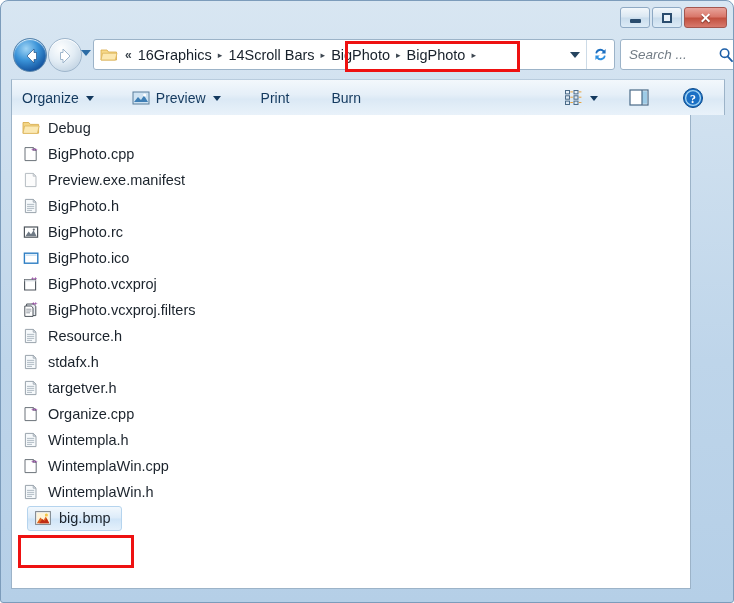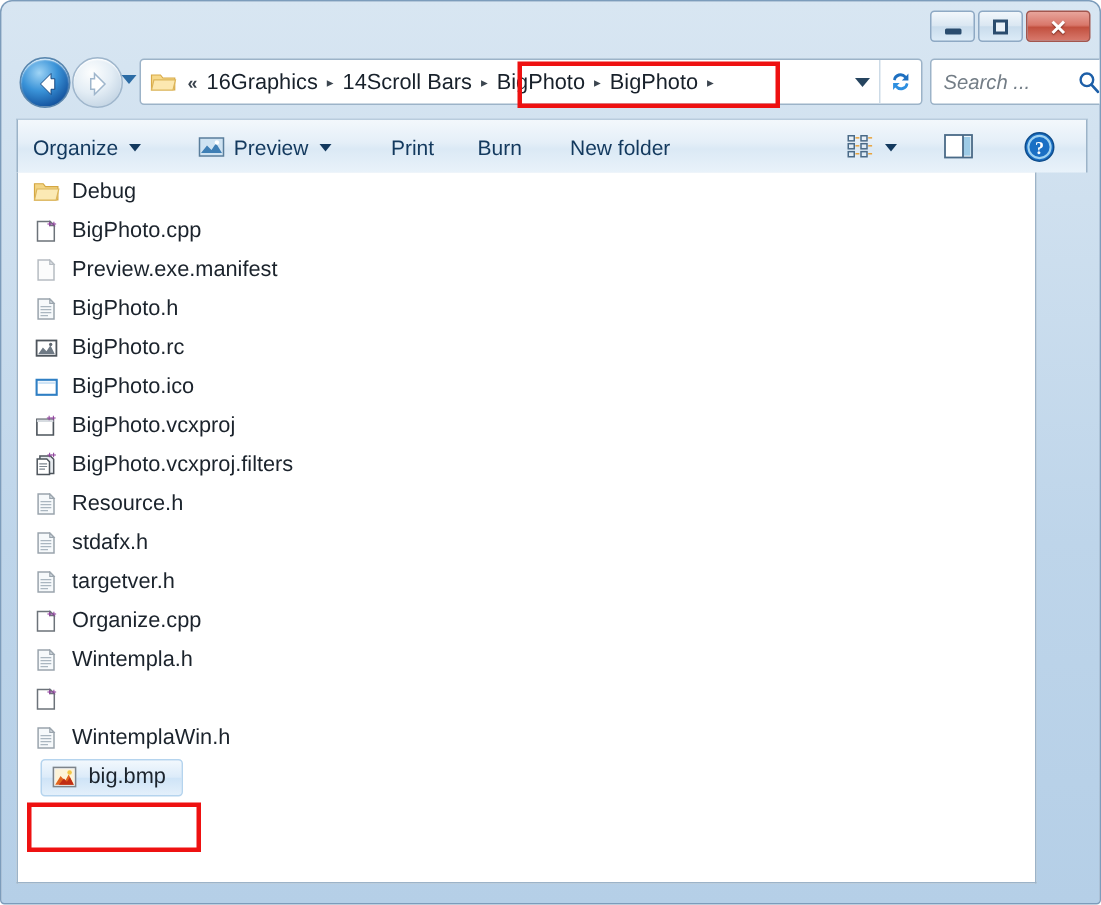--- a/index.html
+++ b/index.html
@@ -239,27 +239,24 @@
         <circle cx="12.6" cy="5" r="1.5" fill="#ffffff"></circle>
       </svg>
       <span>Preview</span>
       <i class="tbcaret"></i>
     </div>
 
     <div class="tbitem" style="margin-left:24px">
       <span>Print</span>
     </div>
 
-    <div class="tbitem" style="margin-left:13px">
+    <div class="tbitem" style="margin-left:26px">
       <span>Burn</span>
     </div>
 
-    <div class="tbitem" style="margin-left:16px">
-      <span>New folder</span>
-    </div>
 
     <div class="tb-spacer"></div>
 
     <div class="tbitem">
       <svg width="19" height="17" viewBox="0 0 19 17">
         <g fill="none" stroke="#4a6a87" stroke-width="1">
           <rect x="1.5" y="1.5" width="4" height="3.4"></rect>
           <rect x="1.5" y="6.8" width="4" height="3.4"></rect>
           <rect x="1.5" y="12.1" width="4" height="3.4"></rect>
           <rect x="10" y="1.5" width="4" height="3.4"></rect>
@@ -456,20 +453,21 @@
 
     <div class="row">
       <svg class="ico" viewBox="0 0 18 18">
         <path d="M3 2.6 L11.4 2.6 L14.2 5.4 L14.2 15.6 L3 15.6 Z" fill="#ffffff" stroke="#6c737a" stroke-width="1"></path>
         <path d="M11.4 2.6 L11.4 5.4 L14.2 5.4 Z" fill="#dfe3e7" stroke="#6c737a" stroke-width="0.8"></path>
         <g fill="#8d3f9b" font-family="Liberation Sans, sans-serif" font-size="6" font-weight="bold">
           <text x="9.3" y="6.2">+</text>
             <text x="12.1" y="6.2">+</text>
         </g>
       </svg>
+      <span>WintemplaWin.cpp</span>
     </div>
 
     <div class="row">
       <svg class="ico" viewBox="0 0 18 18">
         <path d="M3.4 2.4 L11.2 2.4 L14 5.2 L14 15.6 L3.4 15.6 Z" fill="#f6f9fb" stroke="#9aa4ad" stroke-width="1"></path>
         <path d="M11.2 2.4 L11.2 5.2 L14 5.2 Z" fill="#dde4ea" stroke="#9aa4ad" stroke-width="0.8"></path>
         <g stroke="#aab6c0" stroke-width="0.9">
           <line x1="5" y1="7.4" x2="12.2" y2="7.4"></line>
             <line x1="5" y1="9.4" x2="12.2" y2="9.4"></line>
           <line x1="5" y1="11.4" x2="12.2" y2="11.4"></line>

